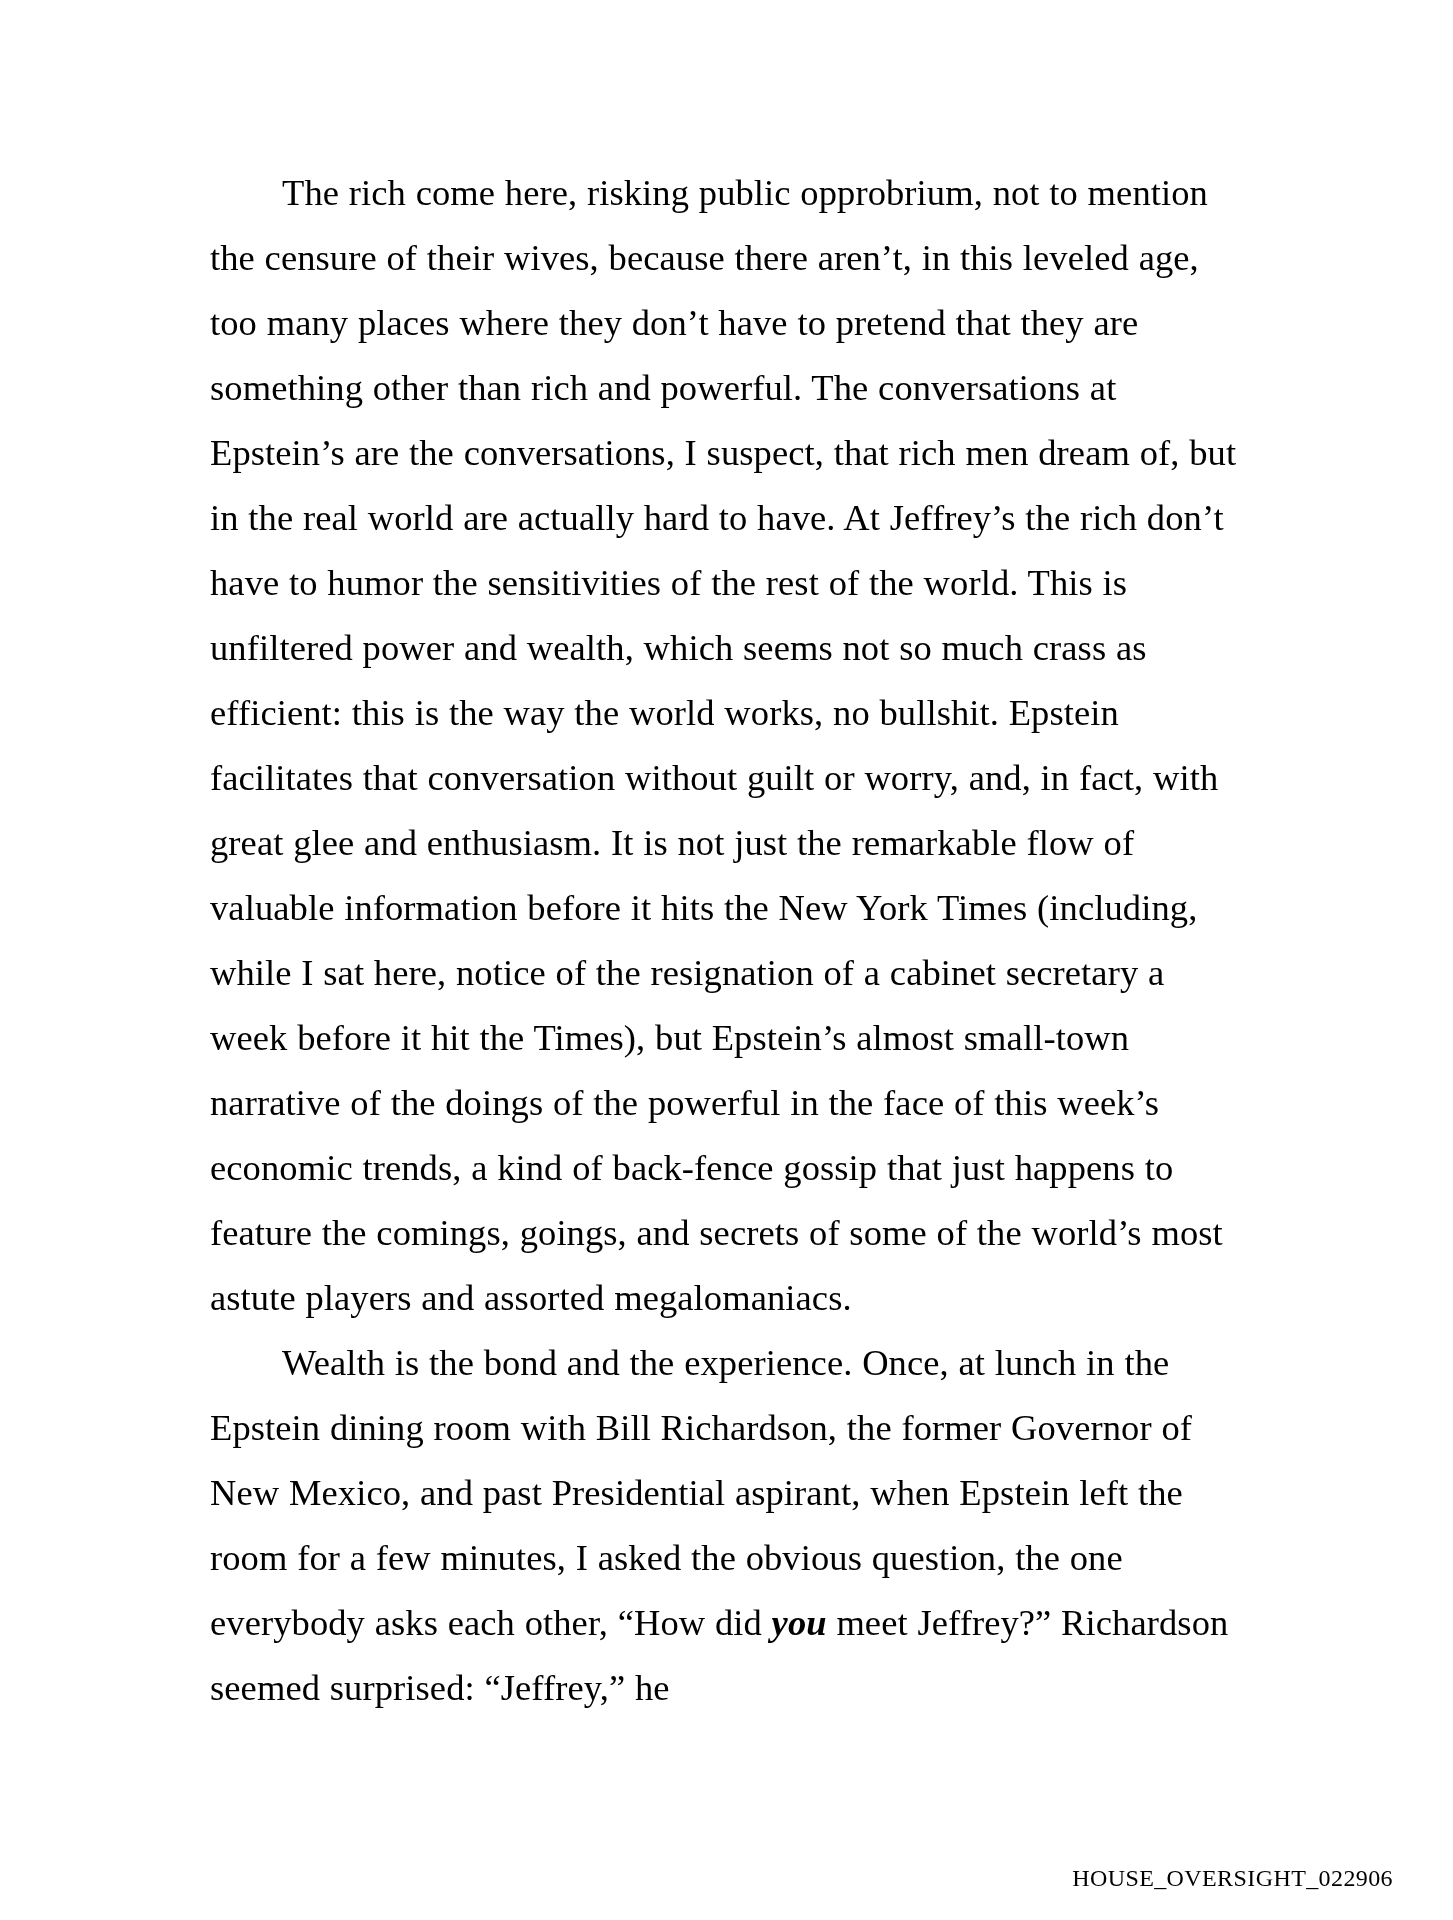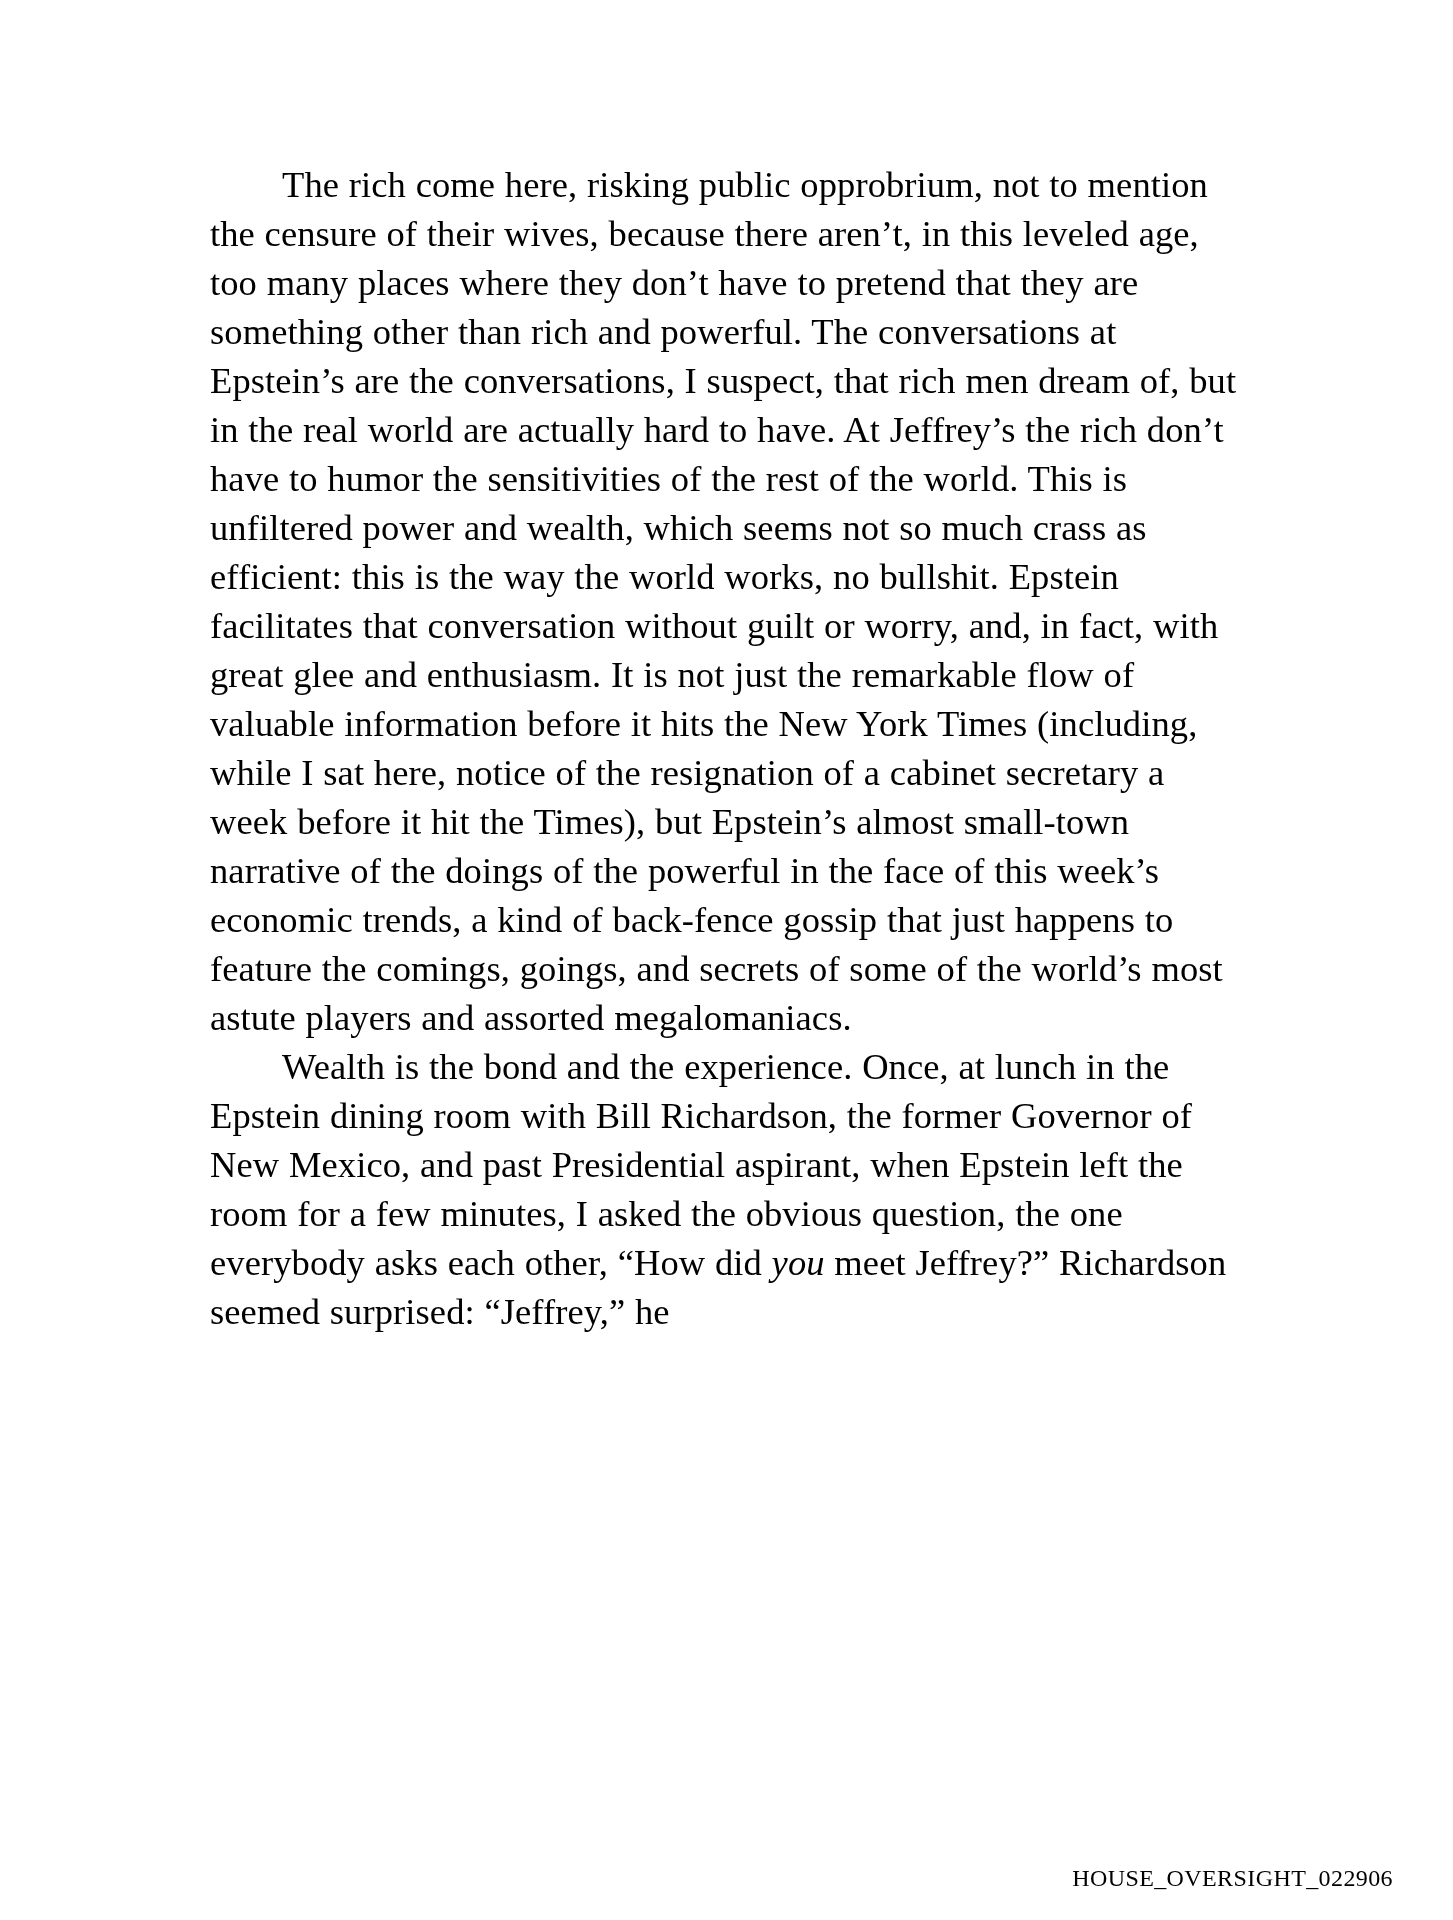--- a/index.html
+++ b/index.html
@@ -25,28 +25,29 @@
   }
   .text-column {
     position: absolute;
     left: 210px;
     top: 160px;
     width: 1030px;
   }
   .para {
     margin: 0;
     font-size: 36.5px;
-    line-height: 49px;
+    line-height: 65px;
     text-indent: 72px;
     text-align: left;
     word-spacing: 0.5px;
     letter-spacing: 0.1px;
   }
   .para em {
     font-style: italic;
+    font-weight: bold;
   }
   .footer-stamp {
     position: absolute;
     right: 60px;
     bottom: 28px;
     font-family: Liberation Serif, serif;
     font-size: 24px;
     letter-spacing: 0.4px;
     color: #000000;
     white-space: nowrap;

